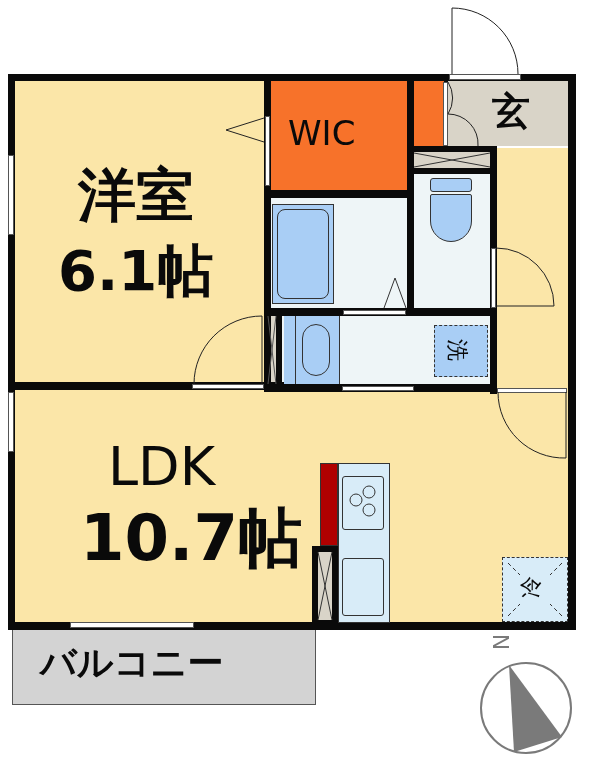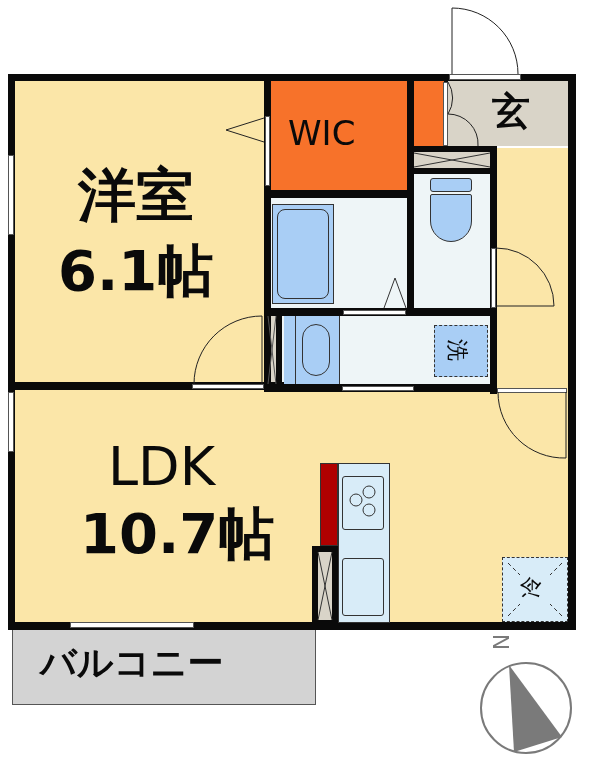--- a/index.html
+++ b/index.html
@@ -124,19 +124,19 @@
   </svg>
 <svg style="left:496px;top:392px;" width="72" height="72">
     <path d="M70,0 L70,66 A66,66 0 0 1 2,0" fill="none" stroke="#222" stroke-width="1"></path>
   </svg>
 
 <div class="label" style="left:288px;top:116px;font-size:34px;font-weight:normal;">WIC</div>
 <div class="label" style="left:492px;top:92px;font-size:38px;">玄</div>
 <div class="label" style="left:55px;top:166px;font-size:58px;margin-left:23px;">洋室</div>
 <div class="label" style="left:58px;top:243px;font-size:56px;">6.1帖</div>
 <div class="label" style="left:108px;top:440px;font-size:54px;font-weight:normal;">LDK</div>
-<div class="label" style="left:80px;top:506px;font-size:56px;">10.7帖</div>
+<div class="label" style="left:80px;top:506px;font-size:64px;">10.7帖</div>
 
 <div class="label" style="left:492px;top:631px;font-size:22px;color:#7a7a7a;font-weight:normal;transform:rotate(90deg);">N</div>
 <svg style="left:478px;top:660px;" width="96" height="96">
   <circle cx="48" cy="48" r="45" fill="#fff" stroke="#7a7a7a" stroke-width="2"></circle>
   <polygon points="31,5 36,92 84,77" fill="#7a7a7a"></polygon>
 </svg>
 
 </body></html>

